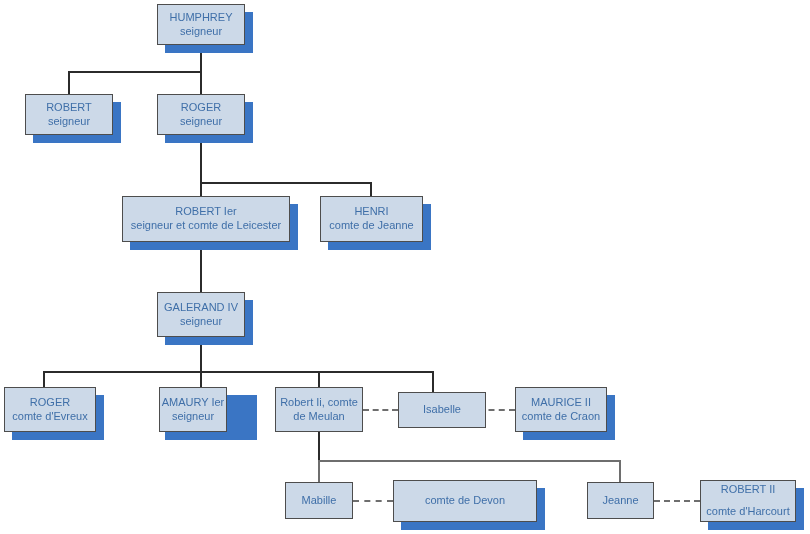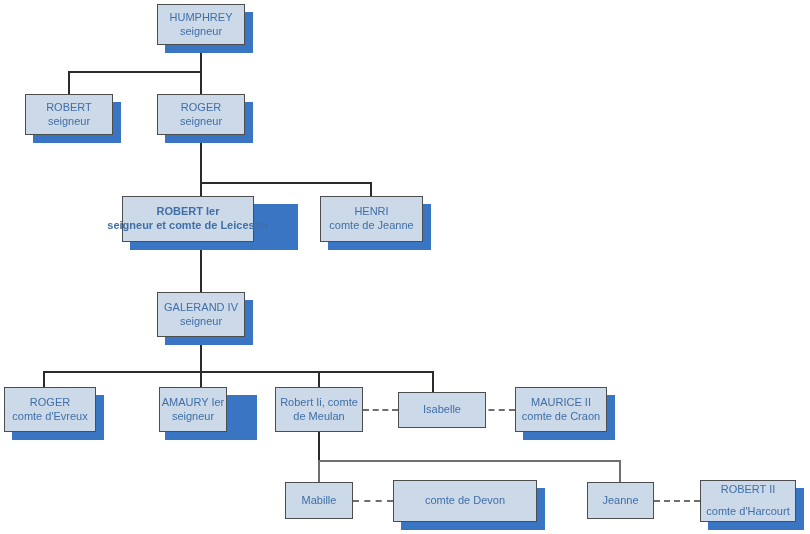--- a/index.html
+++ b/index.html
@@ -107,21 +107,21 @@
   <div class="node" style="left:25px;top:94px;width:88px;height:41px;">
     <span class="l1">ROBERT</span>
     <span class="l2">seigneur</span>
   </div>
 
   <div class="node" style="left:157px;top:94px;width:88px;height:41px;">
     <span class="l1">ROGER</span>
     <span class="l2">seigneur</span>
   </div>
 
-  <div class="node" style="left:122px;top:196px;width:132px;height:46px;font-weight:bold;">
+  <div class="node" style="left:122px;top:196px;width:168px;height:46px;">
     <span class="l1">ROBERT Ier</span>
     <span class="l2">seigneur et comte de Leicester</span>
   </div>
 
   <div class="node" style="left:320px;top:196px;width:103px;height:46px;">
     <span class="l1">HENRI</span>
     <span class="l2">comte de Jeanne</span>
   </div>
 
   <div class="node" style="left:157px;top:292px;width:88px;height:45px;align-items:center;">

